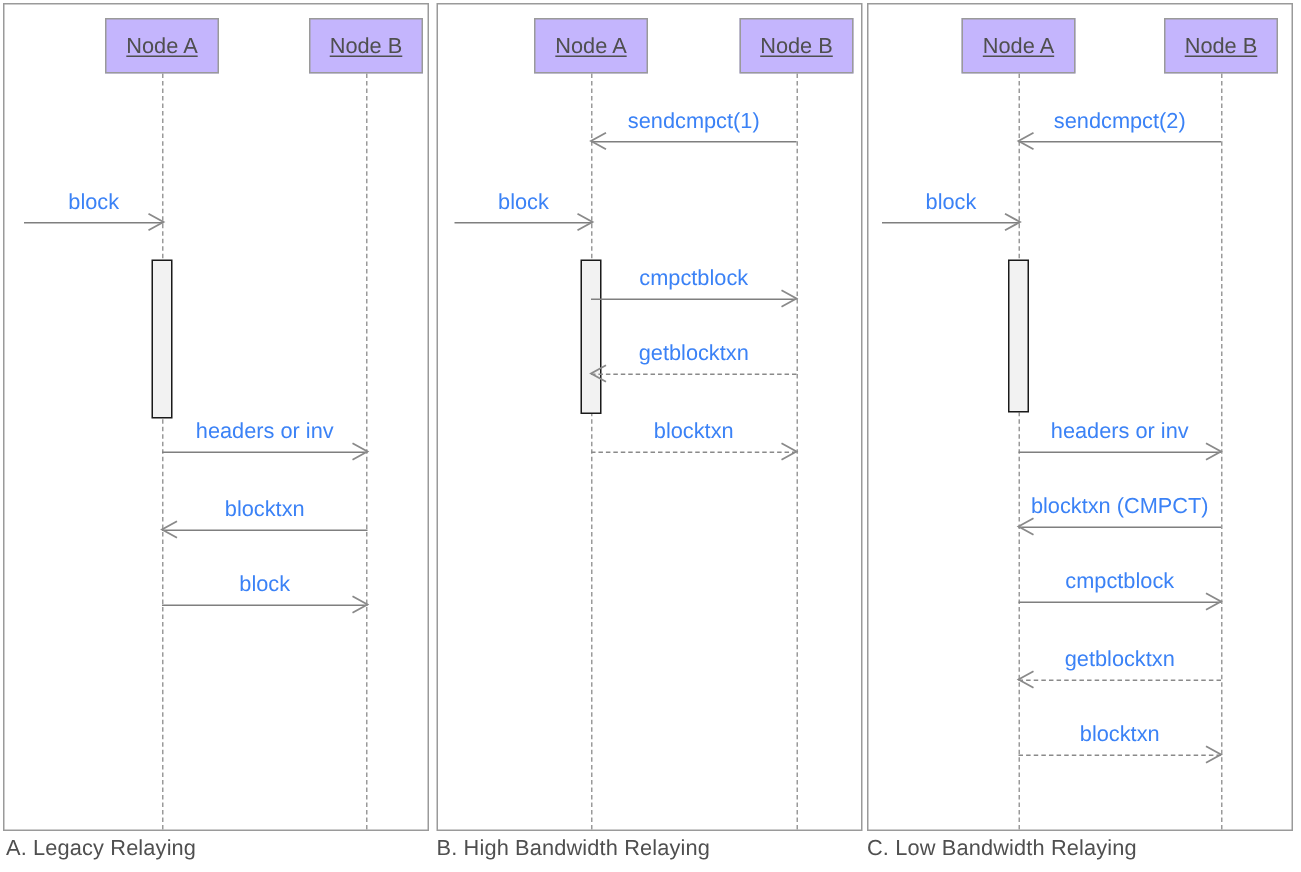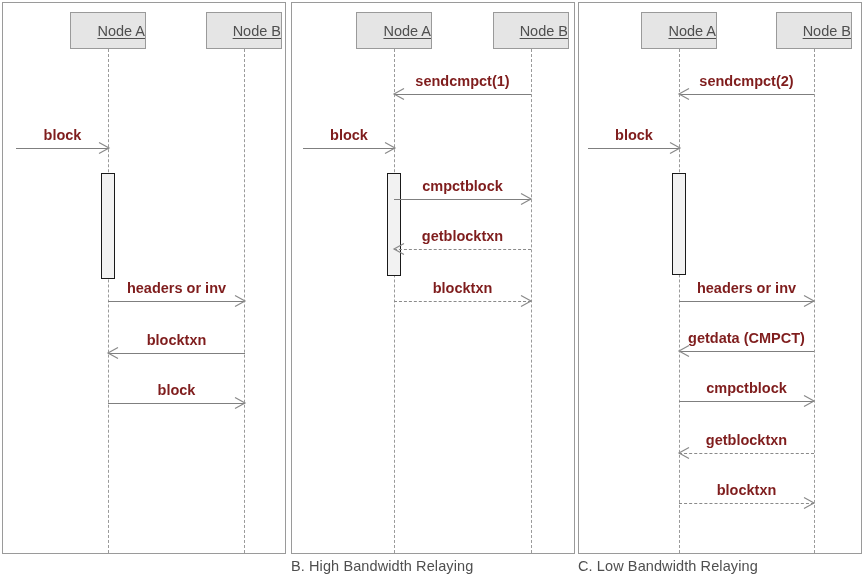--- a/index.html
+++ b/index.html
@@ -45,24 +45,24 @@
   #caption-b { left: 291px; }
   #caption-c { left: 578px; }
 
   
   .node-box {
     position: absolute;
     width: 76px;
     height: 37px;
     border: 1px solid #9a9a9a;
     box-sizing: border-box;
-    background: #e5e5e5;
+    background: #c4b5fd;
     display: flex;
     align-items: center;
-    justify-content: flex-end;
+    justify-content: center;
   }
   .node-box .label {
     font-size: 14.5px;
     color: #4f4f4f;
     text-decoration: underline;
     text-underline-offset: 2px;
     white-space: nowrap;
   }
 
   
@@ -105,24 +105,23 @@
   }
   .msg.right .head { right: -1px; }
   .msg.left  .head { left: -1px; }
   .msg .head svg { display: block; overflow: visible; }
   .msg .mlabel {
     position: absolute;
     bottom: 4px;
     width: 100%;
     text-align: center;
     font-size: 14.5px;
-    color: #7f1d1d;
+    color: #3b82f6;
     white-space: nowrap;
     line-height: 1.1;
-    font-weight: bold;
   }
 </style>
 </head>
 <body>
 
 <div class="diagram">
 
   <div class="panel" id="panel-a">
     <div class="node-box" style="left:67px; top:9px;">
       <span class="label">Node A</span>
@@ -278,21 +277,21 @@
       <div class="mlabel">headers or inv</div>
       <div class="line"></div>
       <div class="head">
         <svg width="11" height="12" viewBox="0 0 11 12">
             <path d="M0 0.5 L10 6 L0 11.5" fill="none" stroke="#8a8a8a" stroke-width="1.2"></path>
           </svg>
       </div>
     </div>
 
     <div class="msg left" style="left:100px; top:348px; width:135px;">
-      <div class="mlabel">getdata (CMPCT)</div>
+      <div class="mlabel">blocktxn (CMPCT)</div>
       <div class="line"></div>
       <div class="head">
         <svg width="11" height="12" viewBox="0 0 11 12">
             <path d="M11 0.5 L1 6 L11 11.5" fill="none" stroke="#8a8a8a" stroke-width="1.2"></path>
           </svg>
       </div>
     </div>
 
     <div class="msg right" style="left:100px; top:398px; width:135px;">
       <div class="mlabel">cmpctblock</div>
@@ -318,16 +317,17 @@
       <div class="mlabel">blocktxn</div>
       <div class="line"></div>
       <div class="head">
         <svg width="11" height="12" viewBox="0 0 11 12">
             <path d="M0 0.5 L10 6 L0 11.5" fill="none" stroke="#8a8a8a" stroke-width="1.2"></path>
           </svg>
       </div>
     </div>
   </div>
 
+  <div class="caption" id="caption-a">A. Legacy Relaying</div>
   <div class="caption" id="caption-c">C. Low Bandwidth Relaying</div>
   <div class="caption" id="caption-b">B. High Bandwidth Relaying</div>
 
 </div>
 
 </body></html>

